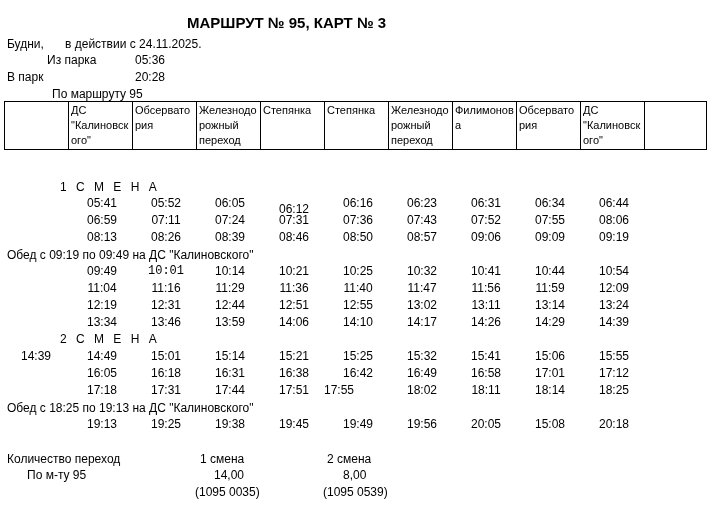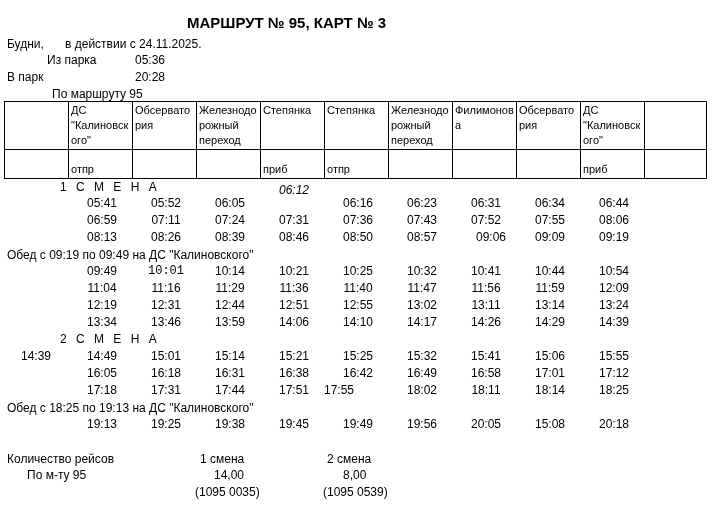--- a/index.html
+++ b/index.html
@@ -48,63 +48,50 @@
     <td>Обсервато рия</td>
     <td>Железнодо рожный переход</td>
     <td>Степянка</td>
     <td>Степянка</td>
     <td>Железнодо рожный переход</td>
     <td>Филимонов а</td>
     <td>Обсервато рия</td>
     <td>ДС "Калиновск ого"</td>
     <td></td>
   </tr>
-  <tr class="r2">
-    <td></td>
-    <td>отпр</td>
-    <td></td>
-    <td></td>
-    <td>приб</td>
-    <td>отпр</td>
-    <td></td>
-    <td></td>
-    <td></td>
-    <td>приб</td>
-    <td></td>
-  </tr>
 </tbody>
   </table>
 
 <div class="abs shift" style="left:60px;top:180px;">1   С М Е Н А</div>
 <div id="s1a">
     <div class="t" style="left: 70px; top: 195px;">05:41</div>
     <div class="t" style="left: 134px; top: 195px;">05:52</div>
     <div class="t" style="left: 198px; top: 195px;">06:05</div>
-    <div class="t" style="left: 262px; top: 182px; font-style: italic;">06:12</div>
+    <div class="t" style="left: 262px; top: 201px;">06:12</div>
     <div class="t" style="left: 326px; top: 195px;">06:16</div>
     <div class="t" style="left: 390px; top: 195px;">06:23</div>
     <div class="t" style="left: 454px; top: 195px;">06:31</div>
     <div class="t" style="left: 518px; top: 195px;">06:34</div>
     <div class="t" style="left: 582px; top: 195px;">06:44</div>
     <div class="t" style="left: 70px; top: 212px;">06:59</div>
     <div class="t" style="left: 134px; top: 212px;">07:11</div>
     <div class="t" style="left: 198px; top: 212px;">07:24</div>
     <div class="t" style="left: 262px; top: 212px;">07:31</div>
     <div class="t" style="left: 326px; top: 212px;">07:36</div>
     <div class="t" style="left: 390px; top: 212px;">07:43</div>
     <div class="t" style="left: 454px; top: 212px;">07:52</div>
     <div class="t" style="left: 518px; top: 212px;">07:55</div>
     <div class="t" style="left: 582px; top: 212px;">08:06</div>
     <div class="t" style="left: 70px; top: 229px;">08:13</div>
     <div class="t" style="left: 134px; top: 229px;">08:26</div>
     <div class="t" style="left: 198px; top: 229px;">08:39</div>
     <div class="t" style="left: 262px; top: 229px;">08:46</div>
     <div class="t" style="left: 326px; top: 229px;">08:50</div>
     <div class="t" style="left: 390px; top: 229px;">08:57</div>
-    <div class="t" style="left: 442px; top: 229px; text-align: right;">09:06</div>
+    <div class="t" style="left: 454px; top: 229px;">09:06</div>
     <div class="t" style="left: 518px; top: 229px;">09:09</div>
     <div class="t" style="left: 582px; top: 229px;">09:19</div>
   </div>
 <div class="abs" style="left:7px;top:248px;text-align:right;">Обед с 09:19 по 09:49 на ДС "Калиновского"</div>
 <div id="s1b">
     <div class="t" style="left: 70px; top: 263px;">09:49</div>
     <div class="t" style="left: 134px; top: 263px; font-family: Liberation Mono, monospace;">10:01</div>
     <div class="t" style="left: 198px; top: 263px;">10:14</div>
     <div class="t" style="left: 262px; top: 263px;">10:21</div>
     <div class="t" style="left: 326px; top: 263px;">10:25</div>
@@ -178,20 +165,20 @@
     <div class="t" style="left: 134px; top: 416px;">19:25</div>
     <div class="t" style="left: 198px; top: 416px;">19:38</div>
     <div class="t" style="left: 262px; top: 416px;">19:45</div>
     <div class="t" style="left: 326px; top: 416px;">19:49</div>
     <div class="t" style="left: 390px; top: 416px;">19:56</div>
     <div class="t" style="left: 454px; top: 416px;">20:05</div>
     <div class="t" style="left: 518px; top: 416px;">15:08</div>
     <div class="t" style="left: 582px; top: 416px;">20:18</div>
   </div>
 
-<div class="abs" style="left:7px;top:452px;">Количество рейсов</div>
+<div class="abs" style="left:7px;top:452px;">Количество переход</div>
 <div class="abs" style="left:27px;top:468px;">По м-ту 95</div>
 <div class="abs" style="left:200px;top:452px;">1 смена</div>
 <div class="abs" style="left:327px;top:452px;">2 смена</div>
 <div class="abs" style="left:214px;top:468px;">14,00</div>
 <div class="abs" style="left:343px;top:468px;">8,00</div>
 <div class="abs" style="left:195px;top:485px;">(1095 0035)</div>
 <div class="abs" style="left:323px;top:485px;">(1095 0539)</div>
 
 </body></html>

